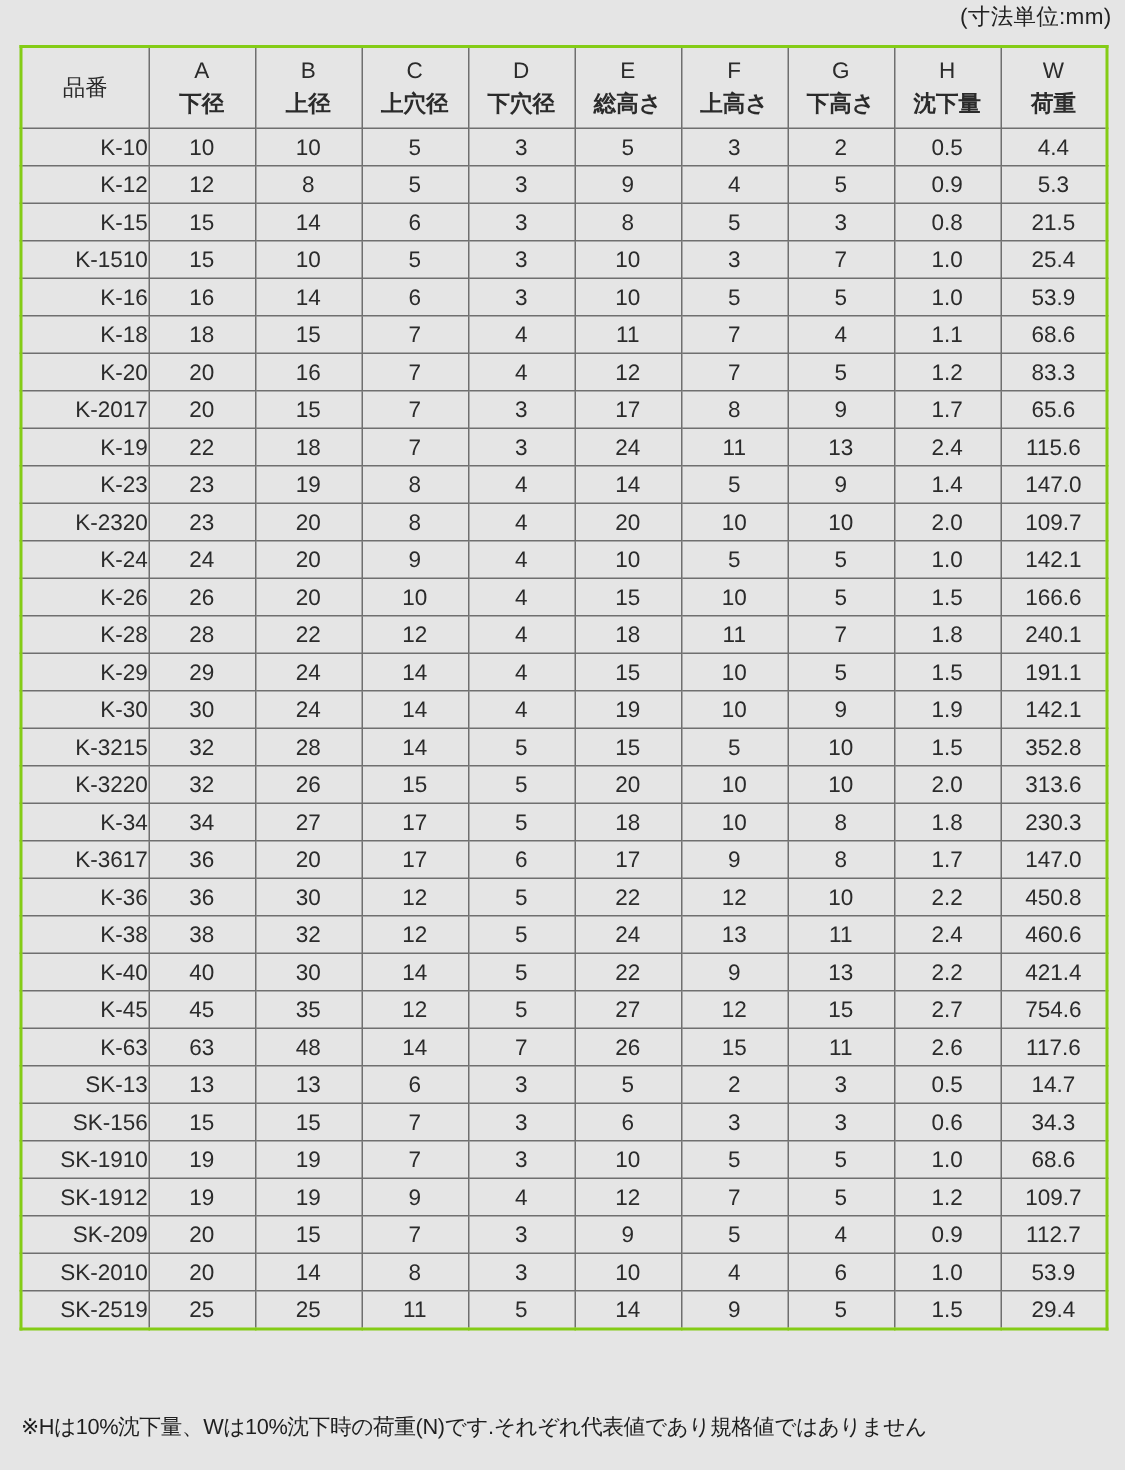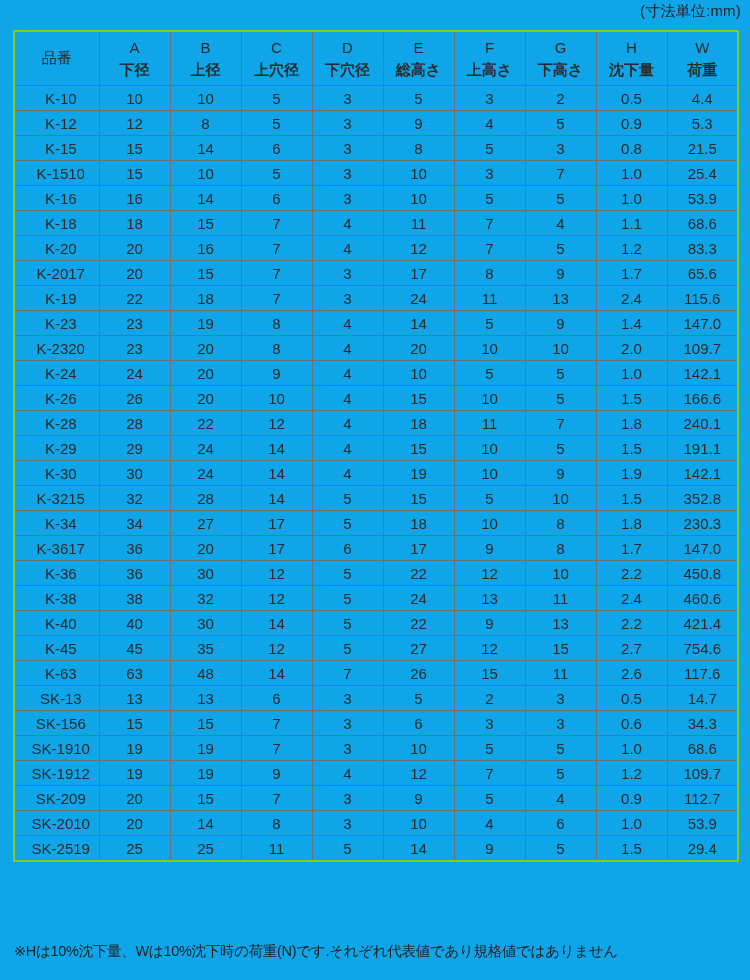--- a/index.html
+++ b/index.html
@@ -1,20 +1,20 @@
 <!DOCTYPE html>
 <html><head>
 <meta charset="utf-8">
 <style>
   html, body { margin: 0; padding: 0; background: #ffffff; }
   .page {
     position: relative;
     width: 750px;
     height: 980px;
-    background: #0ea5e9;
+    background: #e5e5e5;
     font-family: "Liberation Sans", "DejaVu Sans", sans-serif;
     color: #2b2b2b;
     overflow: hidden;
   }
   .unit-note {
     position: absolute;
     top: 2px;
     right: 9px;
     font-size: 15px;
     letter-spacing: 0.2px;
@@ -37,21 +37,21 @@
     vertical-align: middle;
     white-space: nowrap;
     overflow: hidden;
     color: #2b2b2b;
   }
   table.spec thead th { height: 53px; font-weight: normal; }
   table.spec thead th .letter { display: block; line-height: 1.45; }
   table.spec thead th .sub    { display: block; line-height: 1.45; font-weight: bold; }
   table.spec tbody td { height: 24px; }
   table.spec tbody td.code {
-    text-align: center;
+    text-align: right;
     padding-left: 8px;
   }
   .footnote {
     position: absolute;
     left: 14px;
     top: 942px;
     width: 730px;
     font-size: 14.5px;
     letter-spacing: -0.3px;
     color: #1e1e1e;
@@ -316,20 +316,32 @@
           <td class="num">28</td>
           <td class="num">14</td>
           <td class="num">5</td>
           <td class="num">15</td>
           <td class="num">5</td>
           <td class="num">10</td>
           <td class="num">1.5</td>
           <td class="num">352.8</td>
         </tr>
         <tr>
+          <td class="code">K-3220</td>
+          <td class="num">32</td>
+          <td class="num">26</td>
+          <td class="num">15</td>
+          <td class="num">5</td>
+          <td class="num">20</td>
+          <td class="num">10</td>
+          <td class="num">10</td>
+          <td class="num">2.0</td>
+          <td class="num">313.6</td>
+        </tr>
+        <tr>
           <td class="code">K-34</td>
           <td class="num">34</td>
           <td class="num">27</td>
           <td class="num">17</td>
           <td class="num">5</td>
           <td class="num">18</td>
           <td class="num">10</td>
           <td class="num">8</td>
           <td class="num">1.8</td>
           <td class="num">230.3</td>

